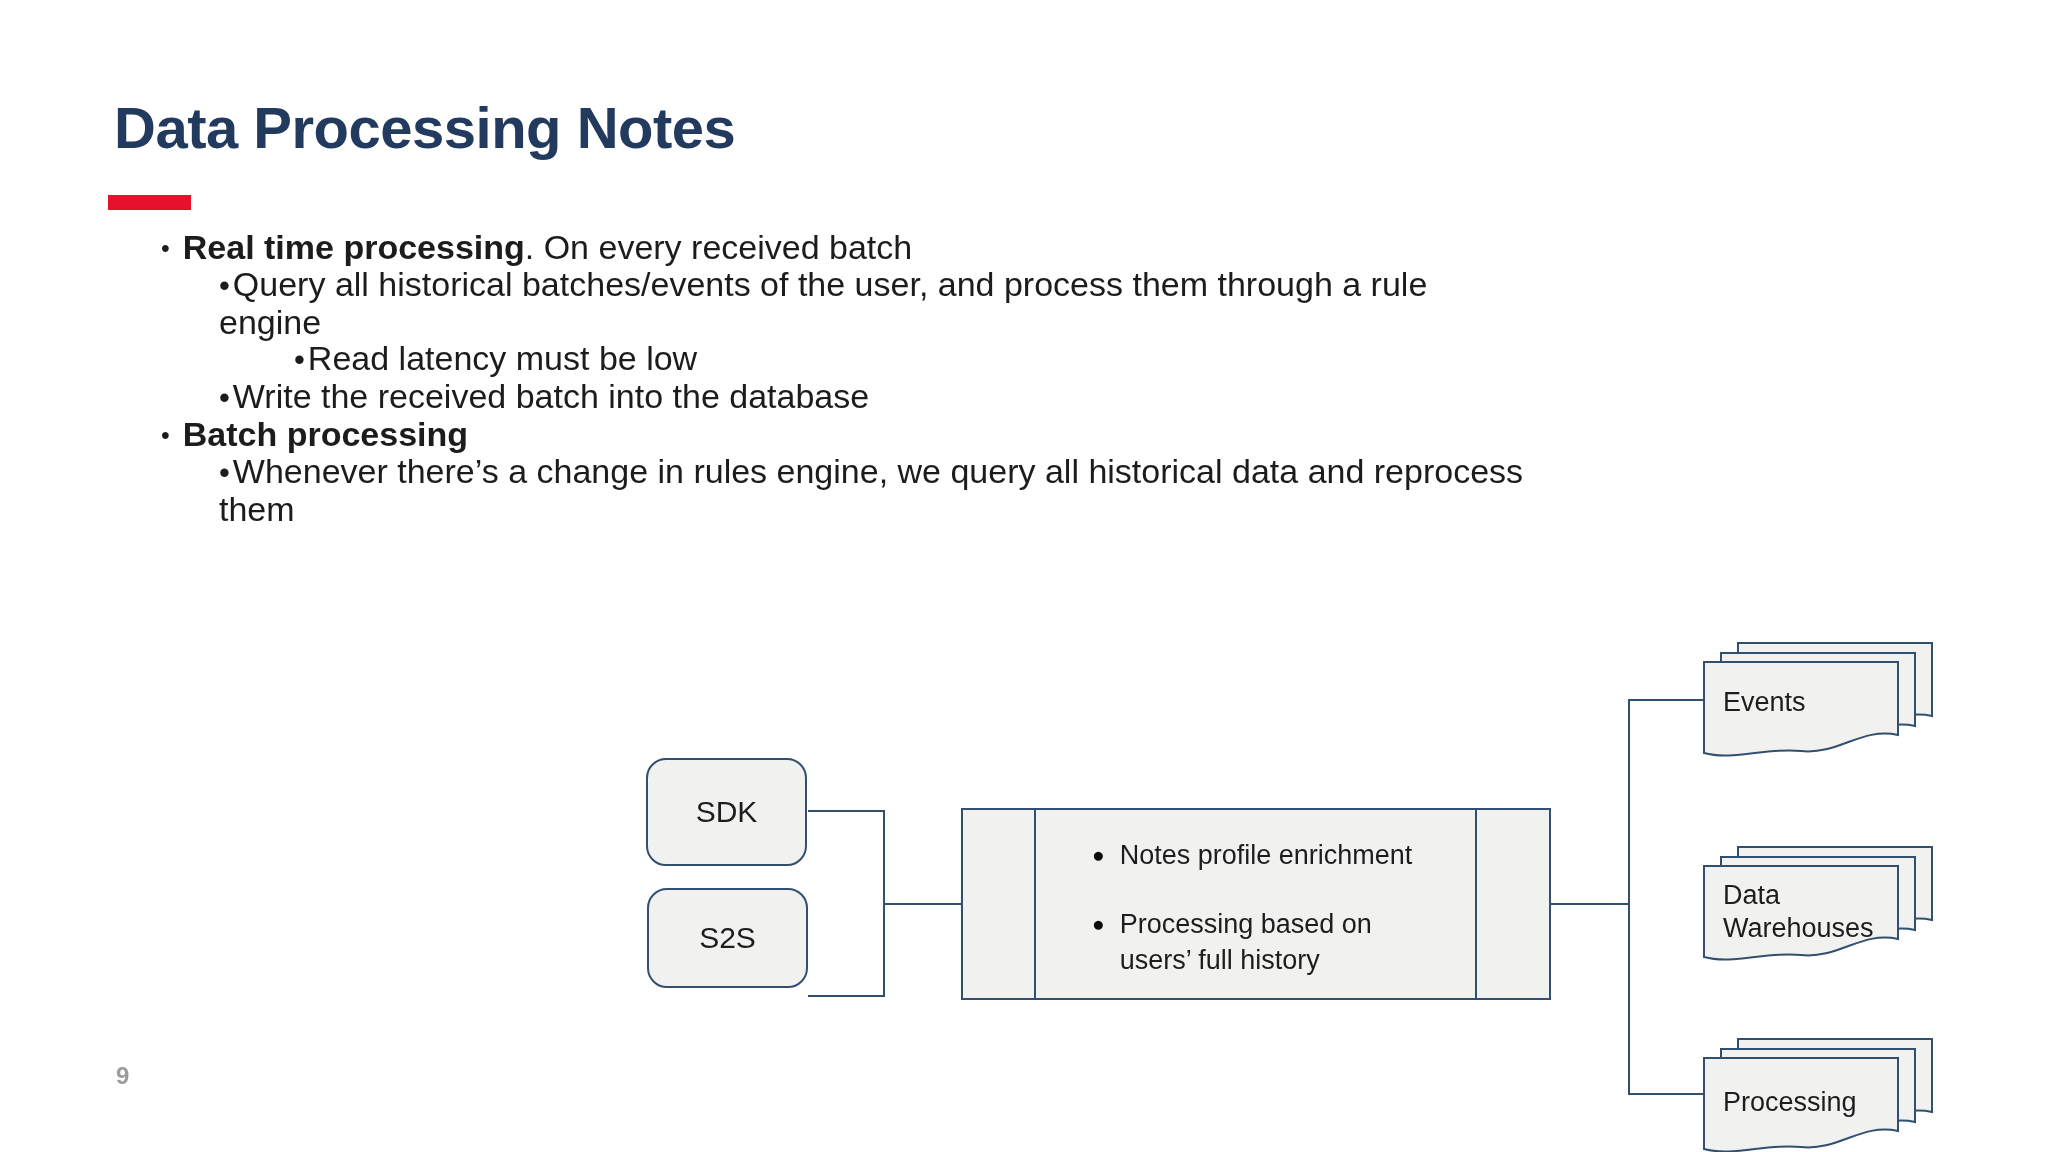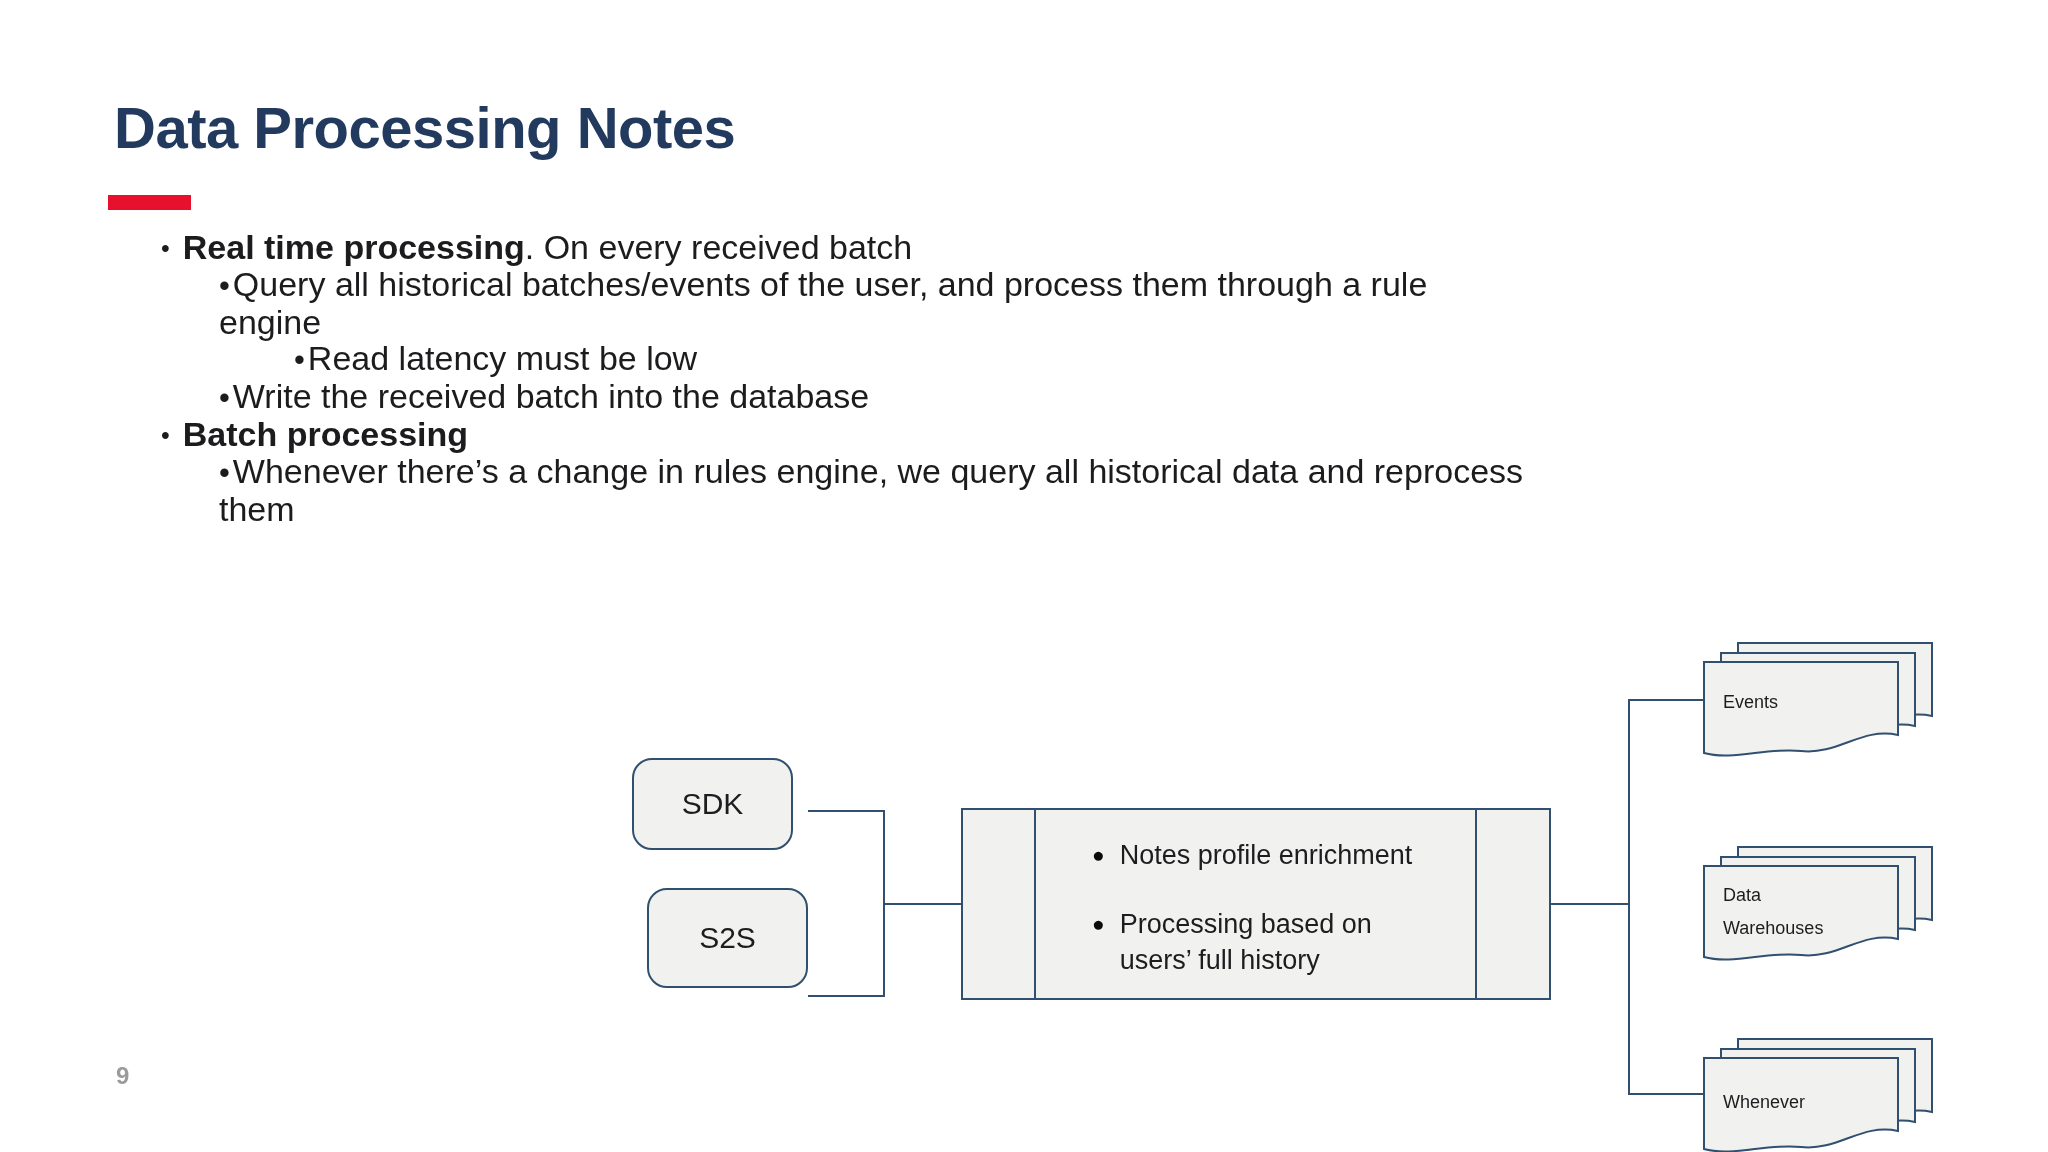--- a/index.html
+++ b/index.html
@@ -38,21 +38,21 @@
   .bold { font-weight:700; }
 
   
   .node {
     background:#F1F1EF;
     border:2px solid #31506F;
     display:flex; align-items:center; justify-content:center;
     font-size:30px; color:#1d1d1f;
   }
   .rounded { border-radius:20px; }
-  .sdk-box { left:632px; top:758px; width:161px; height:92px; }
+  .sdk-box { left:646px; top:758px; width:161px; height:108px; }
   .s2s-box { left:647px; top:888px; width:161px; height:100px; }
 
   .line { background:#31506F; }
 
   .process-box {
     left:961px; top:808px; width:590px; height:192px;
     background:#F1F1EF; border:2px solid #31506F;
     display:flex;
   }
   .pcell-left  { width:73px; border-right:2px solid #31506F; }
@@ -64,21 +64,21 @@
   }
   .prow .pdot { font-size:21px; line-height:36px; color:#0b0b0b; }
   .prow1 { top:27px; }
   .prow2 { top:96px; }
 
   
   .doc-stack { width:232px; height:118px; }
   .doc-stack svg { position:absolute; left:0; top:0; overflow:visible; }
   .doc-label {
     position:absolute; left:20px;
-    font-size:18px; color:#1d1d1f; line-height:33px;
+    font-size:27px; color:#1d1d1f; line-height:33px;
   }
   .stack-events    { left:1703px; top:642px; }
   .stack-warehouse { left:1703px; top:846px; }
   .stack-audiences { left:1703px; top:1038px; }
 
   .page-number {
     left:116px; top:1062px;
     font-size:24px; font-weight:700; color:#9B9B9B;
   }
 </style>
@@ -172,16 +172,16 @@
 </div>
 
 <div class="abs doc-stack stack-audiences">
   <svg width="232" height="118">
     <g fill="#F1F1EF" stroke="#31506F" stroke-width="2">
       <path transform="translate(34,0)" d="M1,1 H195 V74 C158,66 136,94 98,90 C64,86 30,100 1,92 Z"></path>
       <path transform="translate(17,10)" d="M1,1 H195 V74 C158,66 136,94 98,90 C64,86 30,100 1,92 Z"></path>
       <path transform="translate(0,19)" d="M1,1 H195 V74 C158,66 136,94 98,90 C64,86 30,100 1,92 Z"></path>
     </g>
   </svg>
-  <div class="doc-label" style="top:48px;">Whenever</div>
+  <div class="doc-label" style="top:48px;">Processing</div>
 </div>
 
 <div class="abs page-number">9</div>
 
 </body></html>

